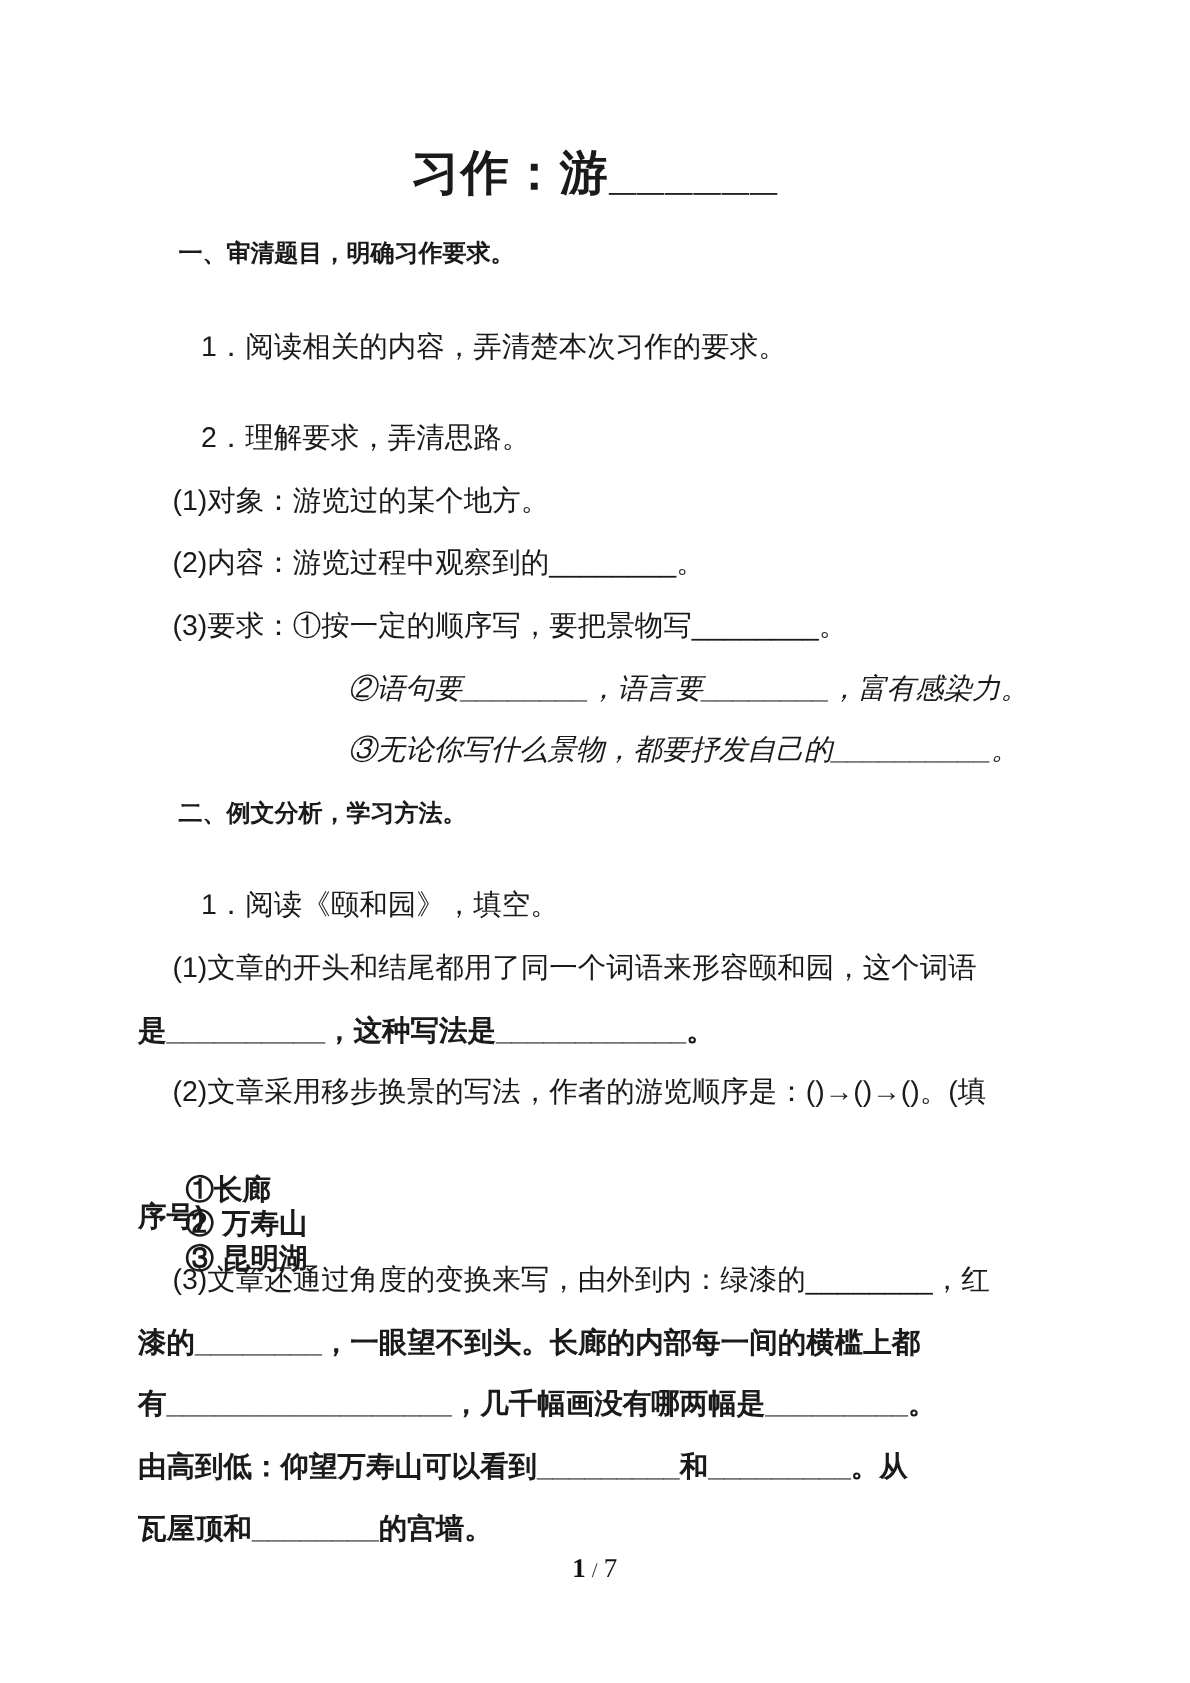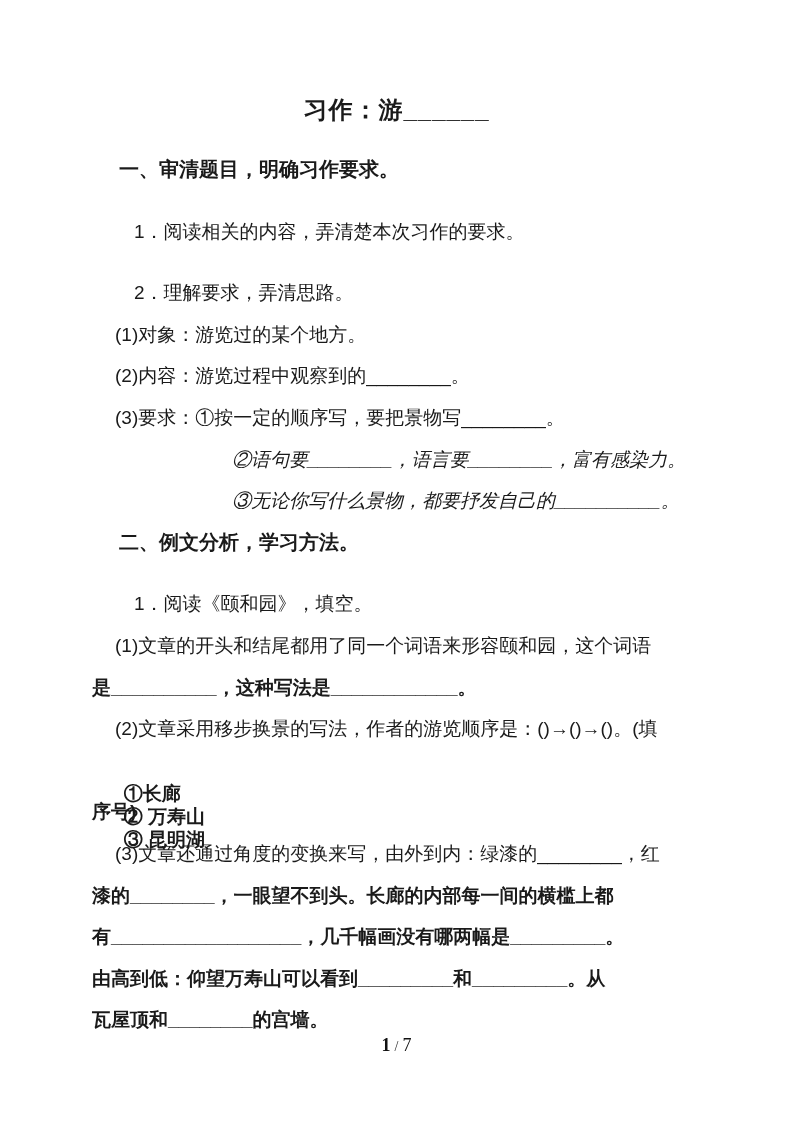--- a/index.html
+++ b/index.html
@@ -16,40 +16,40 @@
     font-family: "Liberation Sans", sans-serif;
     overflow: hidden;
   }
   .title {
     position: absolute;
     top: 94px;
     left: 0;
     right: 0;
     margin: 0;
     text-align: center;
-    font-size: 24px;
+    font-size: 32px;
     font-weight: bold;
     letter-spacing: 1px;
     white-space: pre;
   }
   .lines {
     position: absolute;
     top: 158px;
     left: 0;
     right: 0;
     font-size: 19px;
   }
   .line {
     height: 41.6px;
     line-height: 23px;
     white-space: pre;
   }
   .hd {
     font-weight: bold;
-    font-size: 20px;
+    font-size: 16px;
   }
   .i0 { padding-left: 119px; }
   .i1 { padding-left: 134px; margin-top: 20px; }
   .i2 { padding-left: 115px; }
   .i2c { padding-left: 92px; font-weight: bold; }
   .i3 { padding-left: 232px; font-style: italic; }
   .opt { display: inline-block; }
   .opt1 { width: 120px; }
   .opt2 { width: 143px; }
   .footer {

